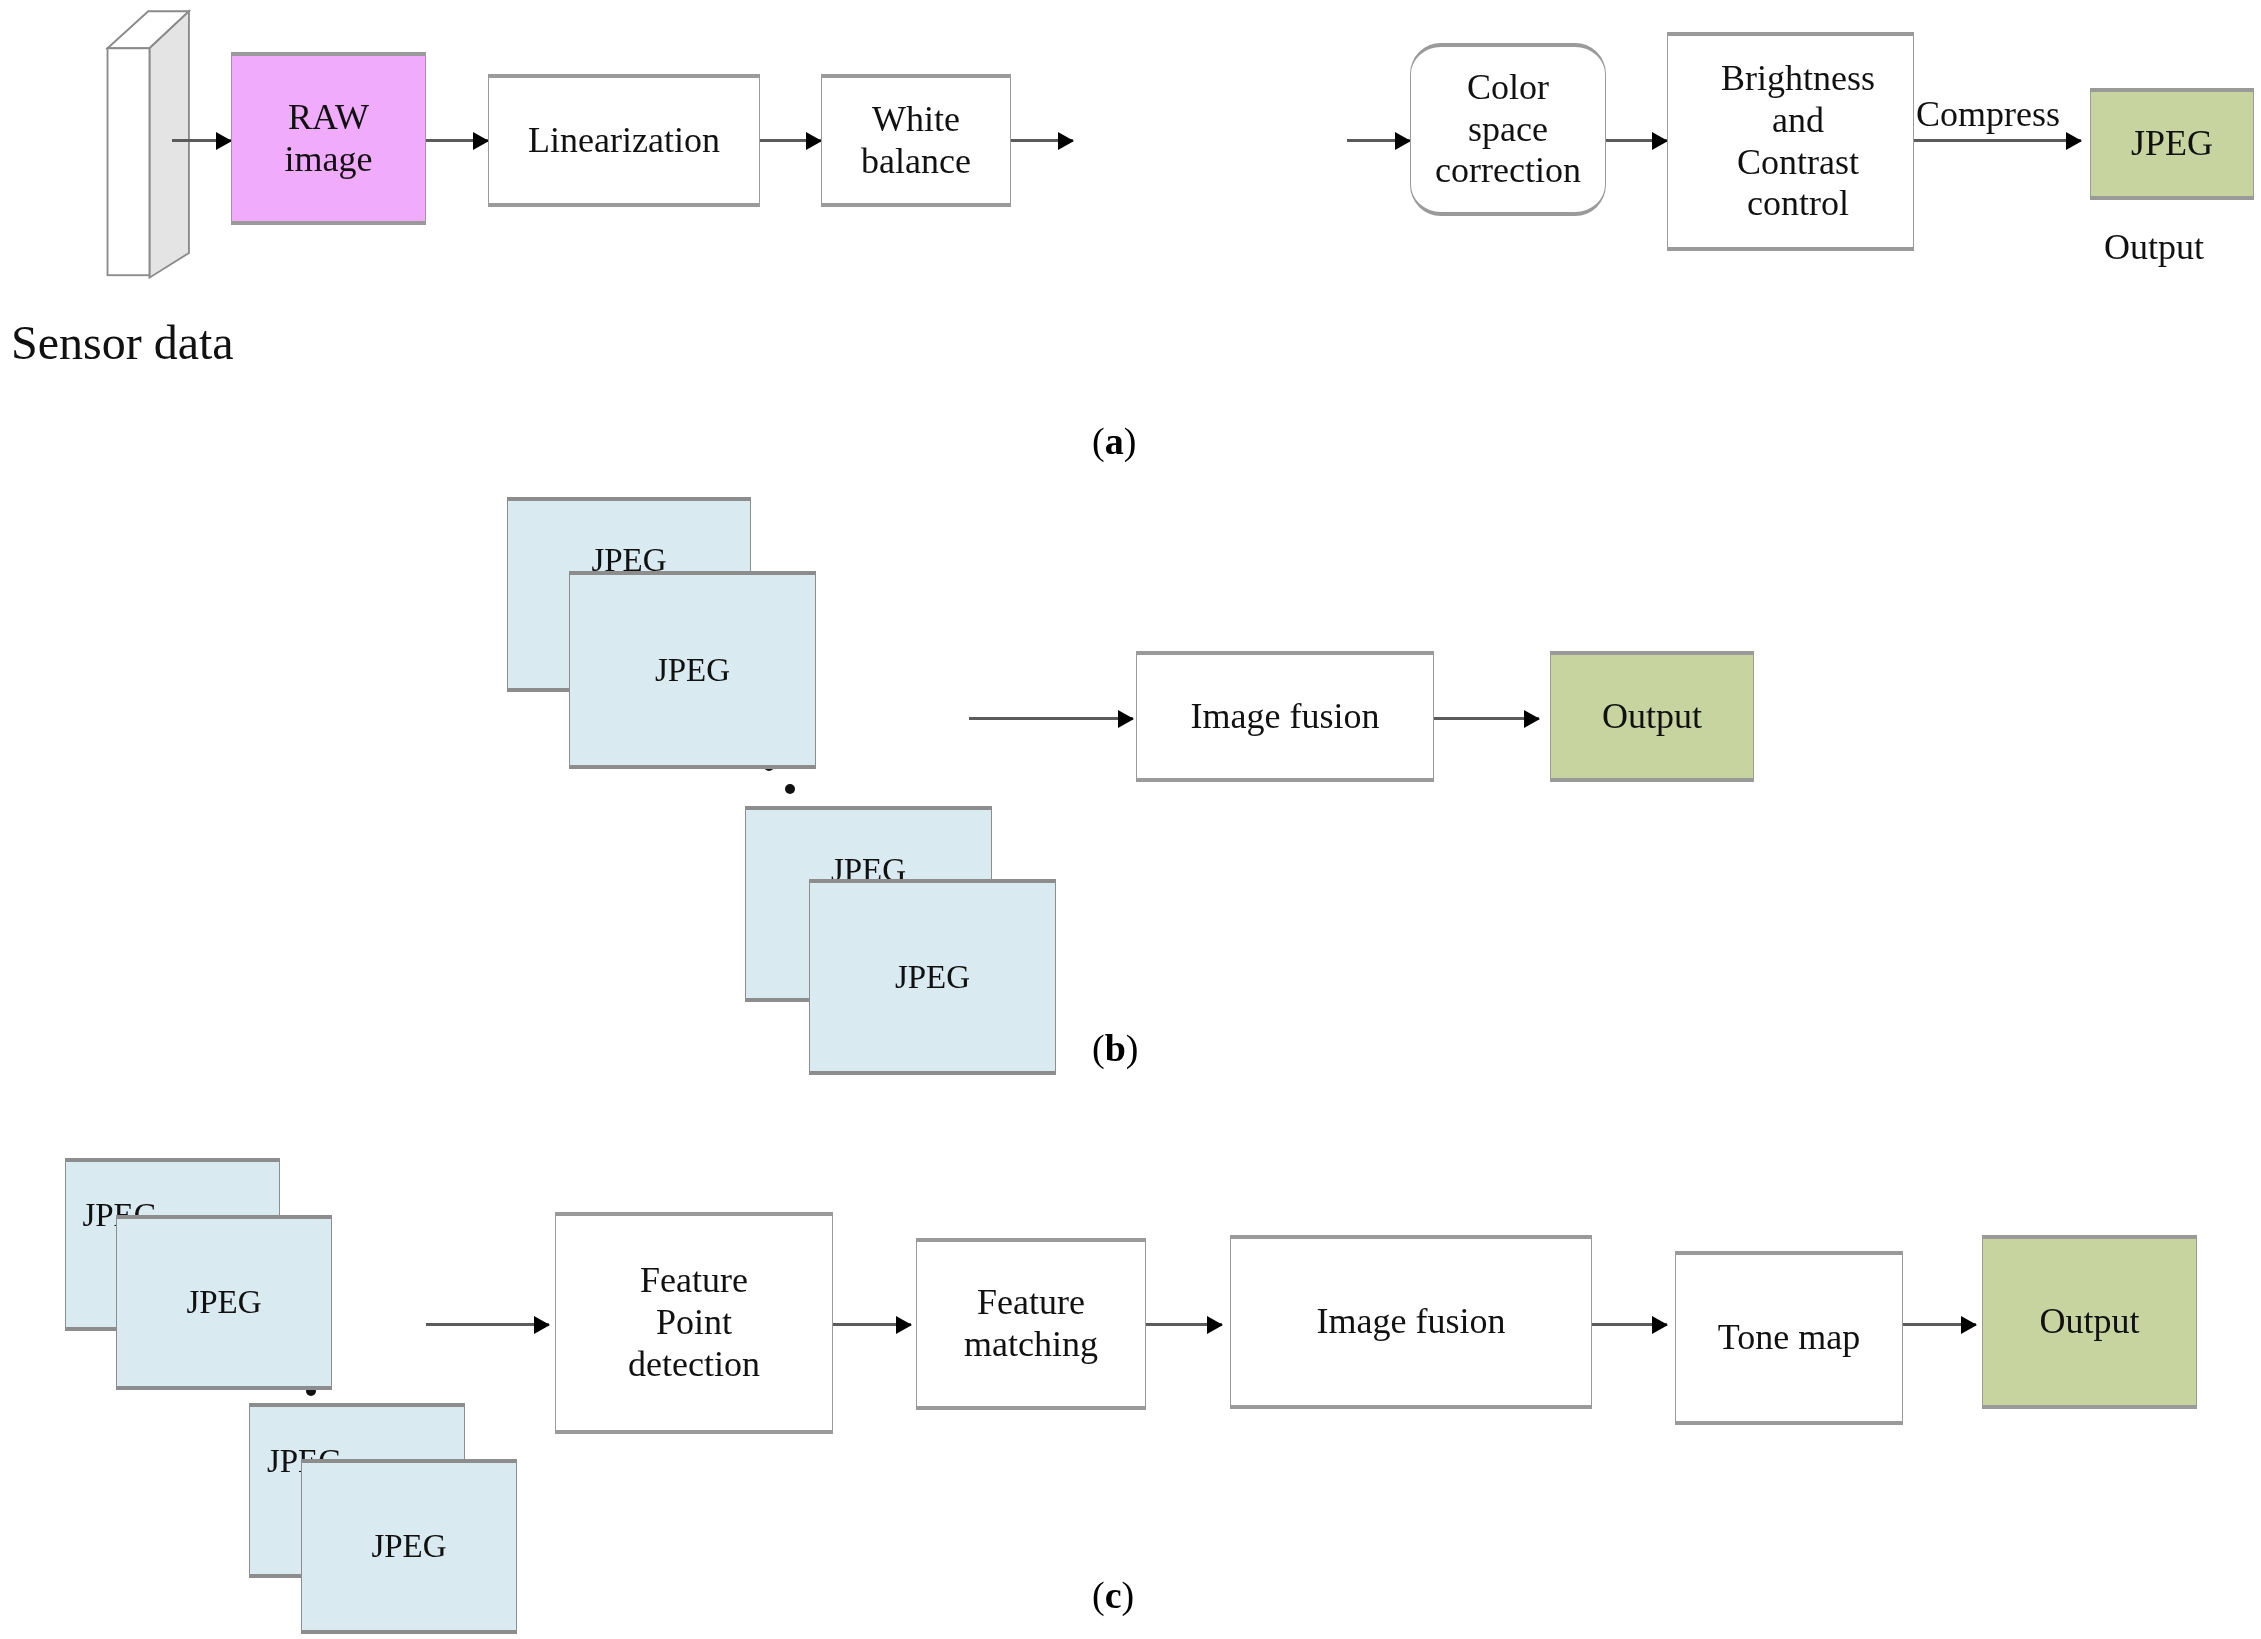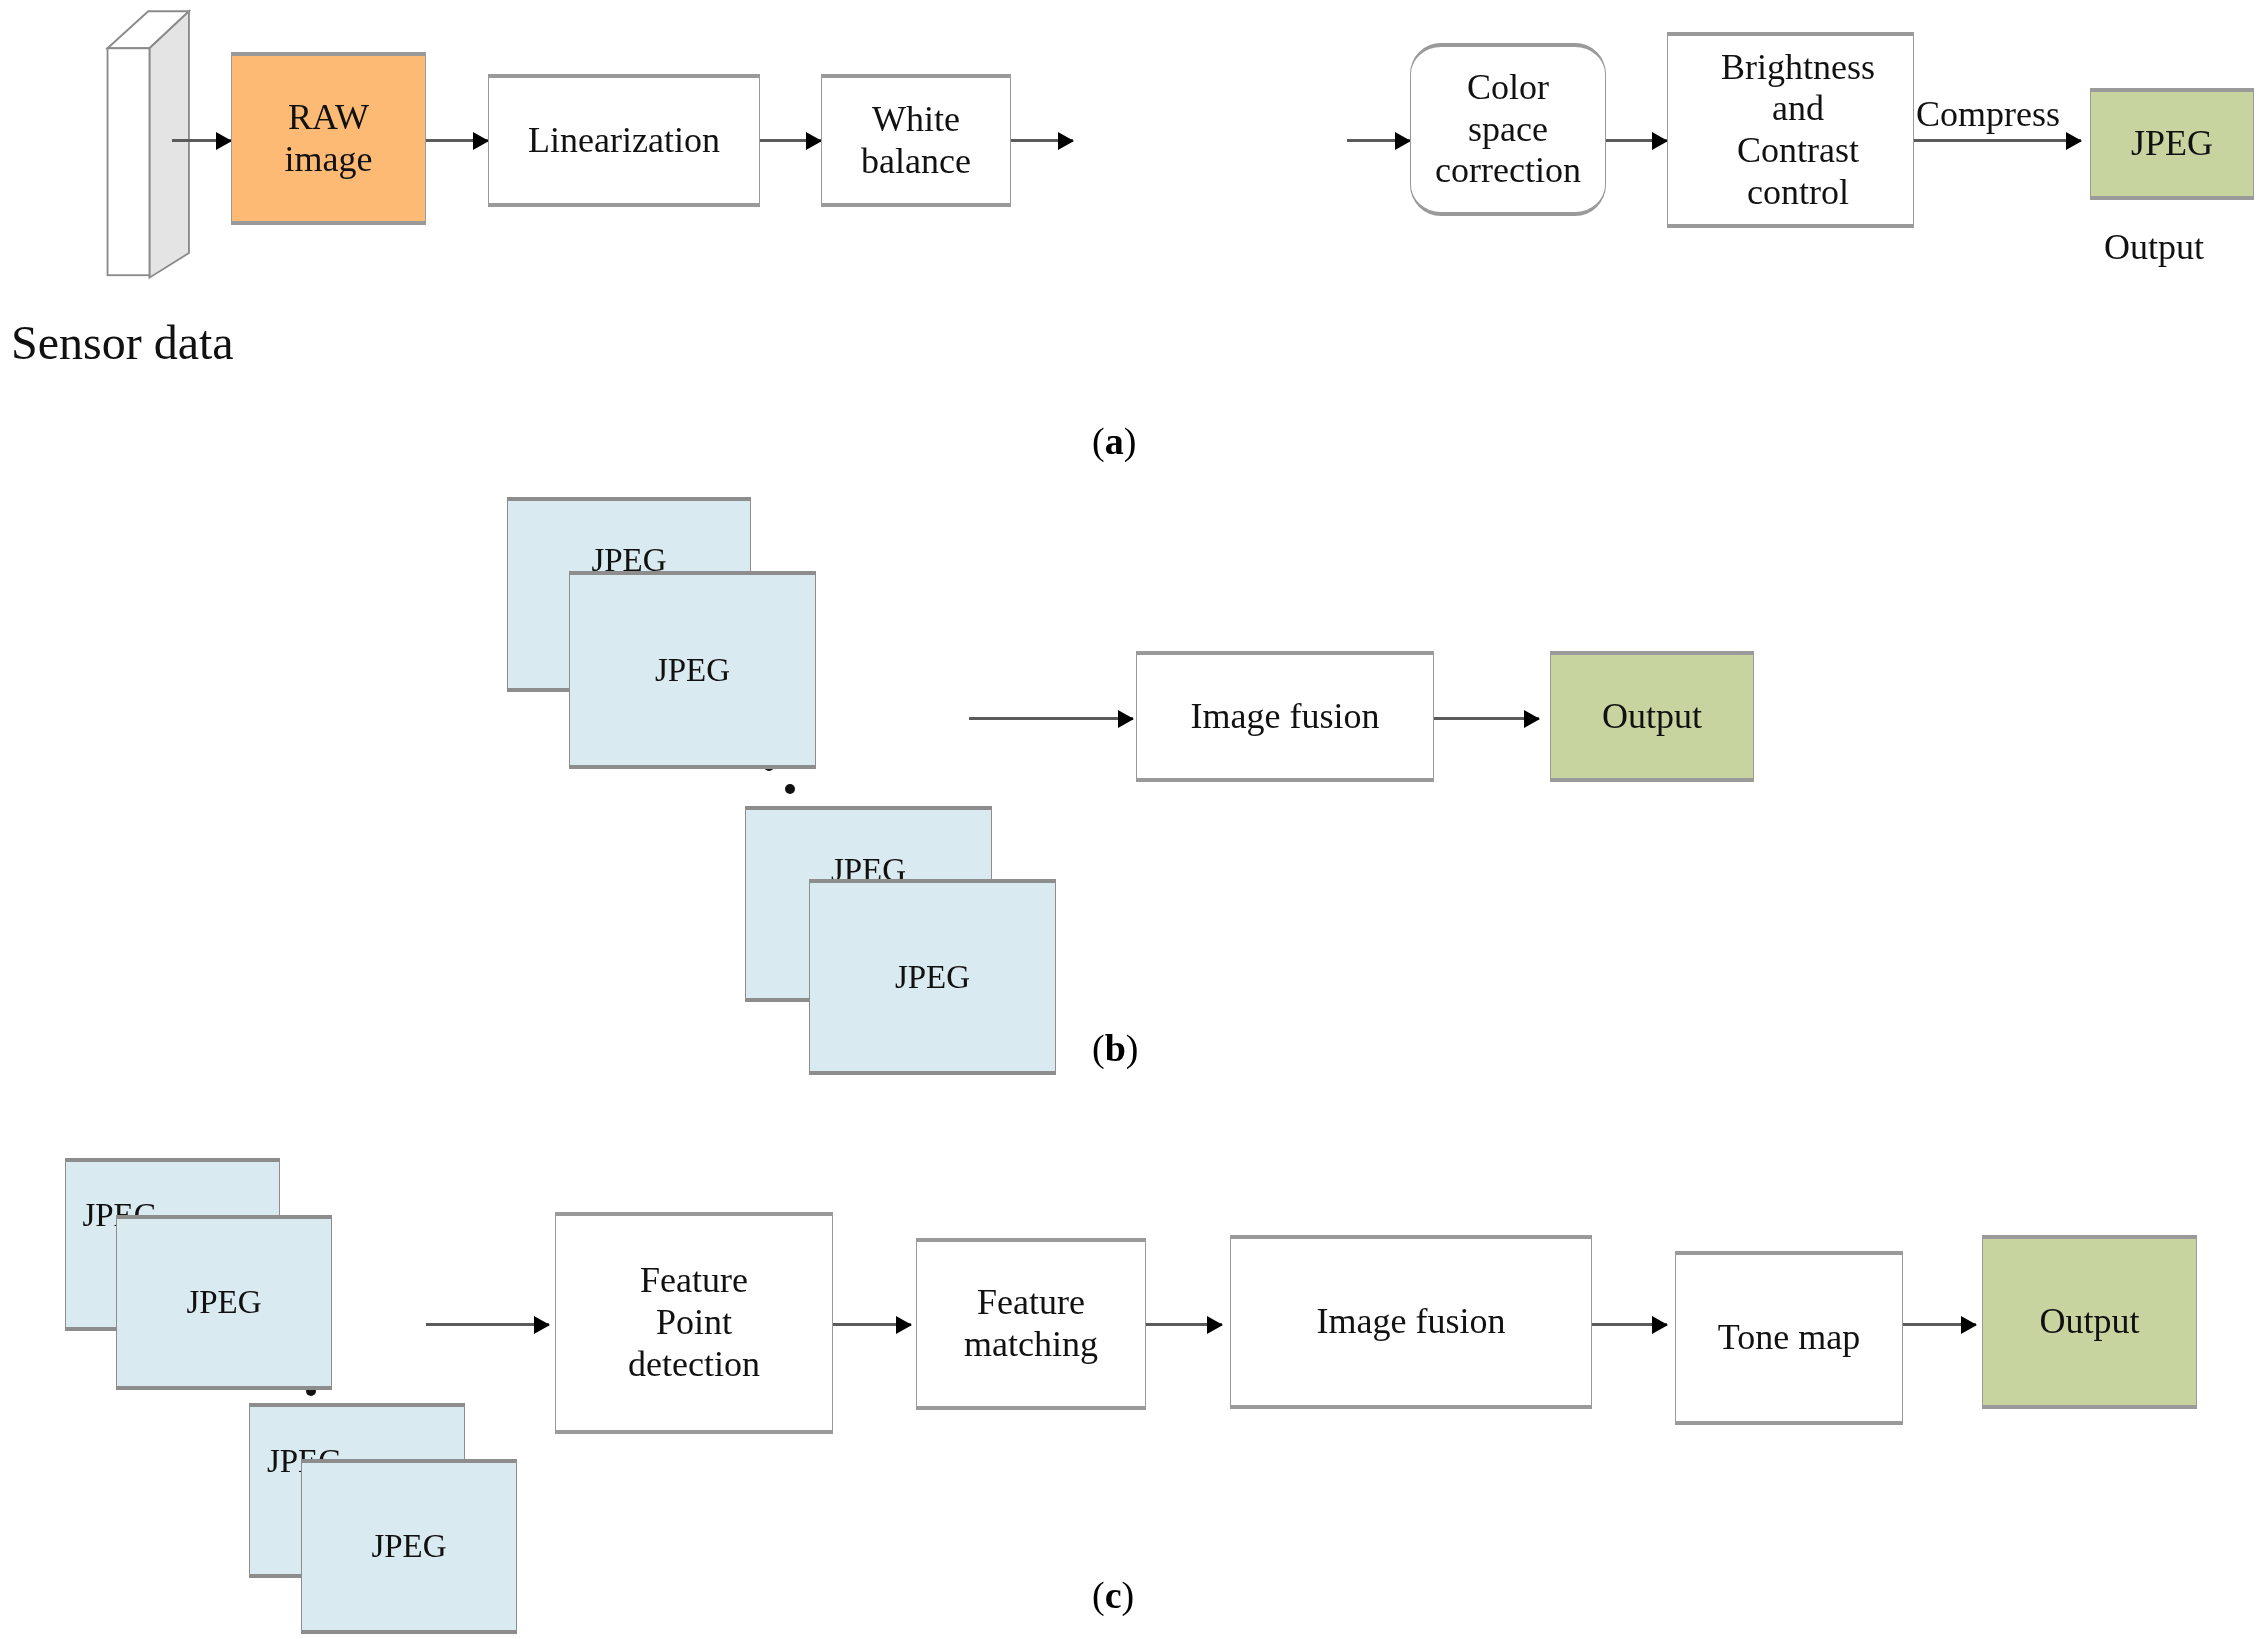--- a/index.html
+++ b/index.html
@@ -28,21 +28,21 @@
     border-top-width: 4.3px;
     border-bottom-width: 4.3px;
     display: flex;
     align-items: center;
     justify-content: center;
     text-align: center;
     line-height: 1.16;
     color: #111111;
     white-space: pre-line;
   }
-  .box.blue  { background: #fdba74; }
+  .box.blue  { background: #f0abfc; }
   .box.green { background: #c7d4a0; }
 
   
   .tile {
     position: absolute;
     box-sizing: border-box;
     background: #daeaf1;
     border: 1.9px solid #8d8d8d;
     border-top-width: 4.3px;
     border-bottom-width: 4.3px;
@@ -128,21 +128,21 @@
   <div class="box" style="left:488px;  top:74px; width:272px;  height:133px; font-size:36px;">Linearization</div>
 
   <div class="box" style="left:821px; top:74px; width:190px;  height:133px; font-size:36px;">White
 balance</div>
 
 
   <div class="box" style="left:1410px; top:43px;  width:196px;  height:173px; font-size:36px;border-radius:31px;">Color
 space
 correction</div>
 
-  <div class="box" style="left:1667px; top:32px;  width:247px;  height:196px; font-size:36px;padding-left:15px;">Brightness
+  <div class="box" style="left:1667px; top:32px;  width:247px;  height:219px; font-size:36px;padding-left:15px;">Brightness
 and
 Contrast
 control</div>
 
   <div class="box green" style="left:2090px; top:88px; width:164px;  height:112px; font-size:36px;">JPEG</div>
 
   <div class="label" style="left:2104px; top:226px; font-size:36px;">Output</div>
 
   <div class="caption" style="left:1092px; top:419px; font-size:38px;">(<b>a</b>)</div>
 

